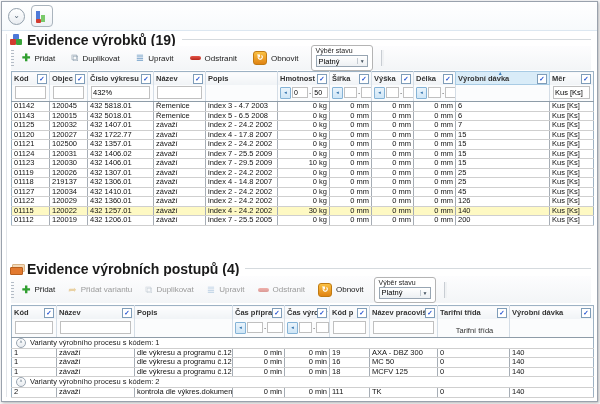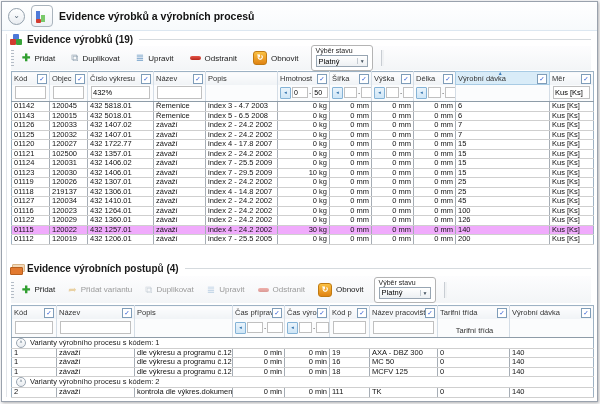--- a/index.html
+++ b/index.html
@@ -14,21 +14,21 @@
               background:linear-gradient(#ffffff,#e9edf1);color:#5b6b7a;font-size:8px;
               line-height:13px;text-align:center;}
   .app-icon{position:relative;width:20px;height:20px;border:1px solid #aab4bd;border-radius:4px;
             background:linear-gradient(#ffffff,#eef2f6);}
   .app-icon .b1{position:absolute;left:4px;bottom:4px;width:4px;height:11px;background:#4d79d8;}
   .app-icon .b2{position:absolute;left:9px;bottom:4px;width:4px;height:7px;background:#79c96a;}
   .app-icon .dot{position:absolute;left:4px;bottom:3px;width:5px;height:4px;background:#d23b2f;border-radius:1px;}
   .title{font-size:10.5px;font-weight:bold;color:#111;}
   
   .sec-hdr{position:absolute;left:8px;right:6px;height:13px;display:flex;align-items:center;gap:4px;}
-  .gtitle{font-size:10px;font-weight:bold;color:#1a1a1a;white-space:nowrap;}
+  .gtitle{font-size:14px;font-weight:bold;color:#1a1a1a;white-space:nowrap;}
   .gline{flex:1;height:1px;background:#d5dade;margin-left:2px;}
   .icon-cubes{position:relative;width:13px;height:11px;display:inline-block;}
   .icon-cubes i{position:absolute;width:6px;height:6px;border-radius:1px;}
   .icon-cubes .c1{left:3px;top:0;background:#4d79d8;}
   .icon-cubes .c2{left:0;top:5px;background:#d23b2f;}
   .icon-cubes .c3{left:6px;top:5px;background:#3aa33a;}
   .icon-sheets{position:relative;width:13px;height:11px;display:inline-block;}
   .icon-sheets i{position:absolute;width:11px;height:6px;border-radius:1px;}
   .icon-sheets .s1{left:2px;top:1px;background:#f3d9b8;border:1px solid #d8b488;}
   .icon-sheets .s2{left:0;top:4px;background:#e2792f;border:1px solid #b85f1e;}
@@ -55,21 +55,21 @@
   .slbl{font-size:7px;color:#222;white-space:nowrap;}
   .combo{width:52px;height:12px;border:1px solid #97a5b2;background:linear-gradient(#ffffff,#edf0f3);
          display:flex;align-items:center;justify-content:space-between;font-size:7.5px;
          padding:0 2px;box-sizing:border-box;}
   .carrow{font-size:5px;color:#44525f;border-left:1px solid #c3cad1;padding-left:2px;}
   .tsep{width:2px;height:16px;border-left:1px solid #c8cdd3;margin-left:8px;background:#f0f2f4;}
   
   .gridwrap{position:absolute;left:9px;overflow:hidden;}
   table.grid{border-collapse:collapse;table-layout:fixed;width:582px;border:1px solid #9db2c4;}
   .grid th,.grid td{overflow:hidden;white-space:nowrap;padding:0 2px;box-sizing:border-box;}
-  .hdr-row th{height:13px;font-size:7.5px;font-weight:normal;color:#333;text-align:left;
+  .hdr-row th{height:13px;font-size:7.5px;font-weight:bold;color:#333;text-align:left;
               background:linear-gradient(#fdfdfe,#f0f3f6);border-left:1px solid #d4dde6;
               position:relative;padding-right:9px;}
   .hdr-row th:first-child{border-left:none;}
   .hdr-row th.sorted{background:#d9ecf8;border:1px solid #a8cbe4;}
   .sort-arrow{position:absolute;top:-2px;left:45%;font-size:5px;color:#3a7ab8;}
   .cbx{position:absolute;right:2px;top:2px;width:8px;height:8px;border:1px solid #7f9db9;background:#fff;
        font-size:6.5px;line-height:7px;text-align:center;color:#1f4fd0;}
   .flt-row th{height:17px;border-left:1px solid #d4dde6;border-bottom:1px solid #8e9ca8;
               background:#fbfcfd;font-weight:normal;vertical-align:middle;}
   .flt-row th:first-child{border-left:none;}
@@ -80,21 +80,21 @@
   .rbtn{width:9px;height:10px;background:linear-gradient(#eaf4fc,#cfe6f7);border:1px solid #85b3d6;
         color:#2a6ca8;font-size:5px;line-height:9px;text-align:center;border-radius:1px;flex:0 0 auto;}
   .rinp{height:9px;border:1px solid #c0c0c0;font-size:7px;padding:0 1px;width:9px;
         font-family:"Liberation Sans",sans-serif;}
   .rinp.wide{width:12px;}
   .dash{font-size:7px;color:#666;}
   tbody td{height:8.6px;font-size:7.5px;line-height:8.5px;color:#111;
            border-left:1px solid #a6adb5;border-bottom:1px solid #cfcfcf;background:#fff;}
   tbody td:first-child{border-left:none;}
   tbody td.r{text-align:right;}
-  tbody tr.sel td{background:#f0abfc;}
+  tbody tr.sel td{background:#fef9c3;}
   tbody tr.grp td{border-left:none;background:#fff;height:10px;padding-left:4px;font-size:7.5px;color:#222;}
   .collapse{display:inline-block;width:8px;height:8px;border:1px solid #9aa6b2;border-radius:50%;
             font-size:5px;line-height:7px;text-align:center;color:#55697d;margin-right:4px;
             background:linear-gradient(#ffffff,#e8ecf0);vertical-align:middle;}
   .proc tbody td{height:9px;}
   .leftguide{position:absolute;left:4px;top:32px;bottom:4px;width:1px;background:#e3e6ea;}
 </style>
 </head>
 <body>
 
@@ -104,21 +104,20 @@
 
     <div class="titlebar">
       <div class="circle-btn">
         <span>⌄</span>
       </div>
       <div class="app-icon">
         <span class="b1"></span>
         <span class="b2"></span>
         <span class="dot"></span>
       </div>
-      <div class="title">Evidence výrobků a výrobních procesů</div>
     </div>
 
     <div class="sec-hdr" style="top:31px">
       <span class="icon-cubes">
           <i class="c1"></i>
           <i class="c2"></i>
           <i class="c3"></i>
         </span>
       <span class="gtitle">Evidence výrobků (19)</span>
       <span class="gline"></span>
@@ -261,33 +260,20 @@
               <td>Řemenice</td>
               <td>index 5 - 6.5 2008</td>
               <td class="r">0 kg</td>
               <td class="r">0 mm</td>
               <td class="r">0 mm</td>
               <td class="r">0 mm</td>
               <td>6</td>
               <td>Kus [Ks]</td>
             </tr>
             <tr>
-              <td>01126</td>
-              <td>120033</td>
-              <td>432 1407.02</td>
-              <td>závaží</td>
-              <td>index 2 - 24.2 2002</td>
-              <td class="r">0 kg</td>
-              <td class="r">0 mm</td>
-              <td class="r">0 mm</td>
-              <td class="r">0 mm</td>
-              <td>7</td>
-              <td>Kus [Ks]</td>
-            </tr>
-            <tr>
               <td>01125</td>
               <td>120032</td>
               <td>432 1407.01</td>
               <td>závaží</td>
               <td>index 2 - 24.2 2002</td>
               <td class="r">0 kg</td>
               <td class="r">0 mm</td>
               <td class="r">0 mm</td>
               <td class="r">0 mm</td>
               <td>7</td>
@@ -375,33 +361,20 @@
               <td>01127</td>
               <td>120034</td>
               <td>432 1410.01</td>
               <td>závaží</td>
               <td>index 2 - 24.2 2002</td>
               <td class="r">0 kg</td>
               <td class="r">0 mm</td>
               <td class="r">0 mm</td>
               <td class="r">0 mm</td>
               <td>45</td>
-              <td>Kus [Ks]</td>
-            </tr>
-            <tr>
-              <td>01116</td>
-              <td>120023</td>
-              <td>432 1264.01</td>
-              <td>závaží</td>
-              <td>index 2 - 24.2 2002</td>
-              <td class="r">0 kg</td>
-              <td class="r">0 mm</td>
-              <td class="r">0 mm</td>
-              <td class="r">0 mm</td>
-              <td>100</td>
               <td>Kus [Ks]</td>
             </tr>
             <tr>
               <td>01122</td>
               <td>120029</td>
               <td>432 1360.01</td>
               <td>závaží</td>
               <td>index 2 - 24.2 2002</td>
               <td class="r">0 kg</td>
               <td class="r">0 mm</td>

